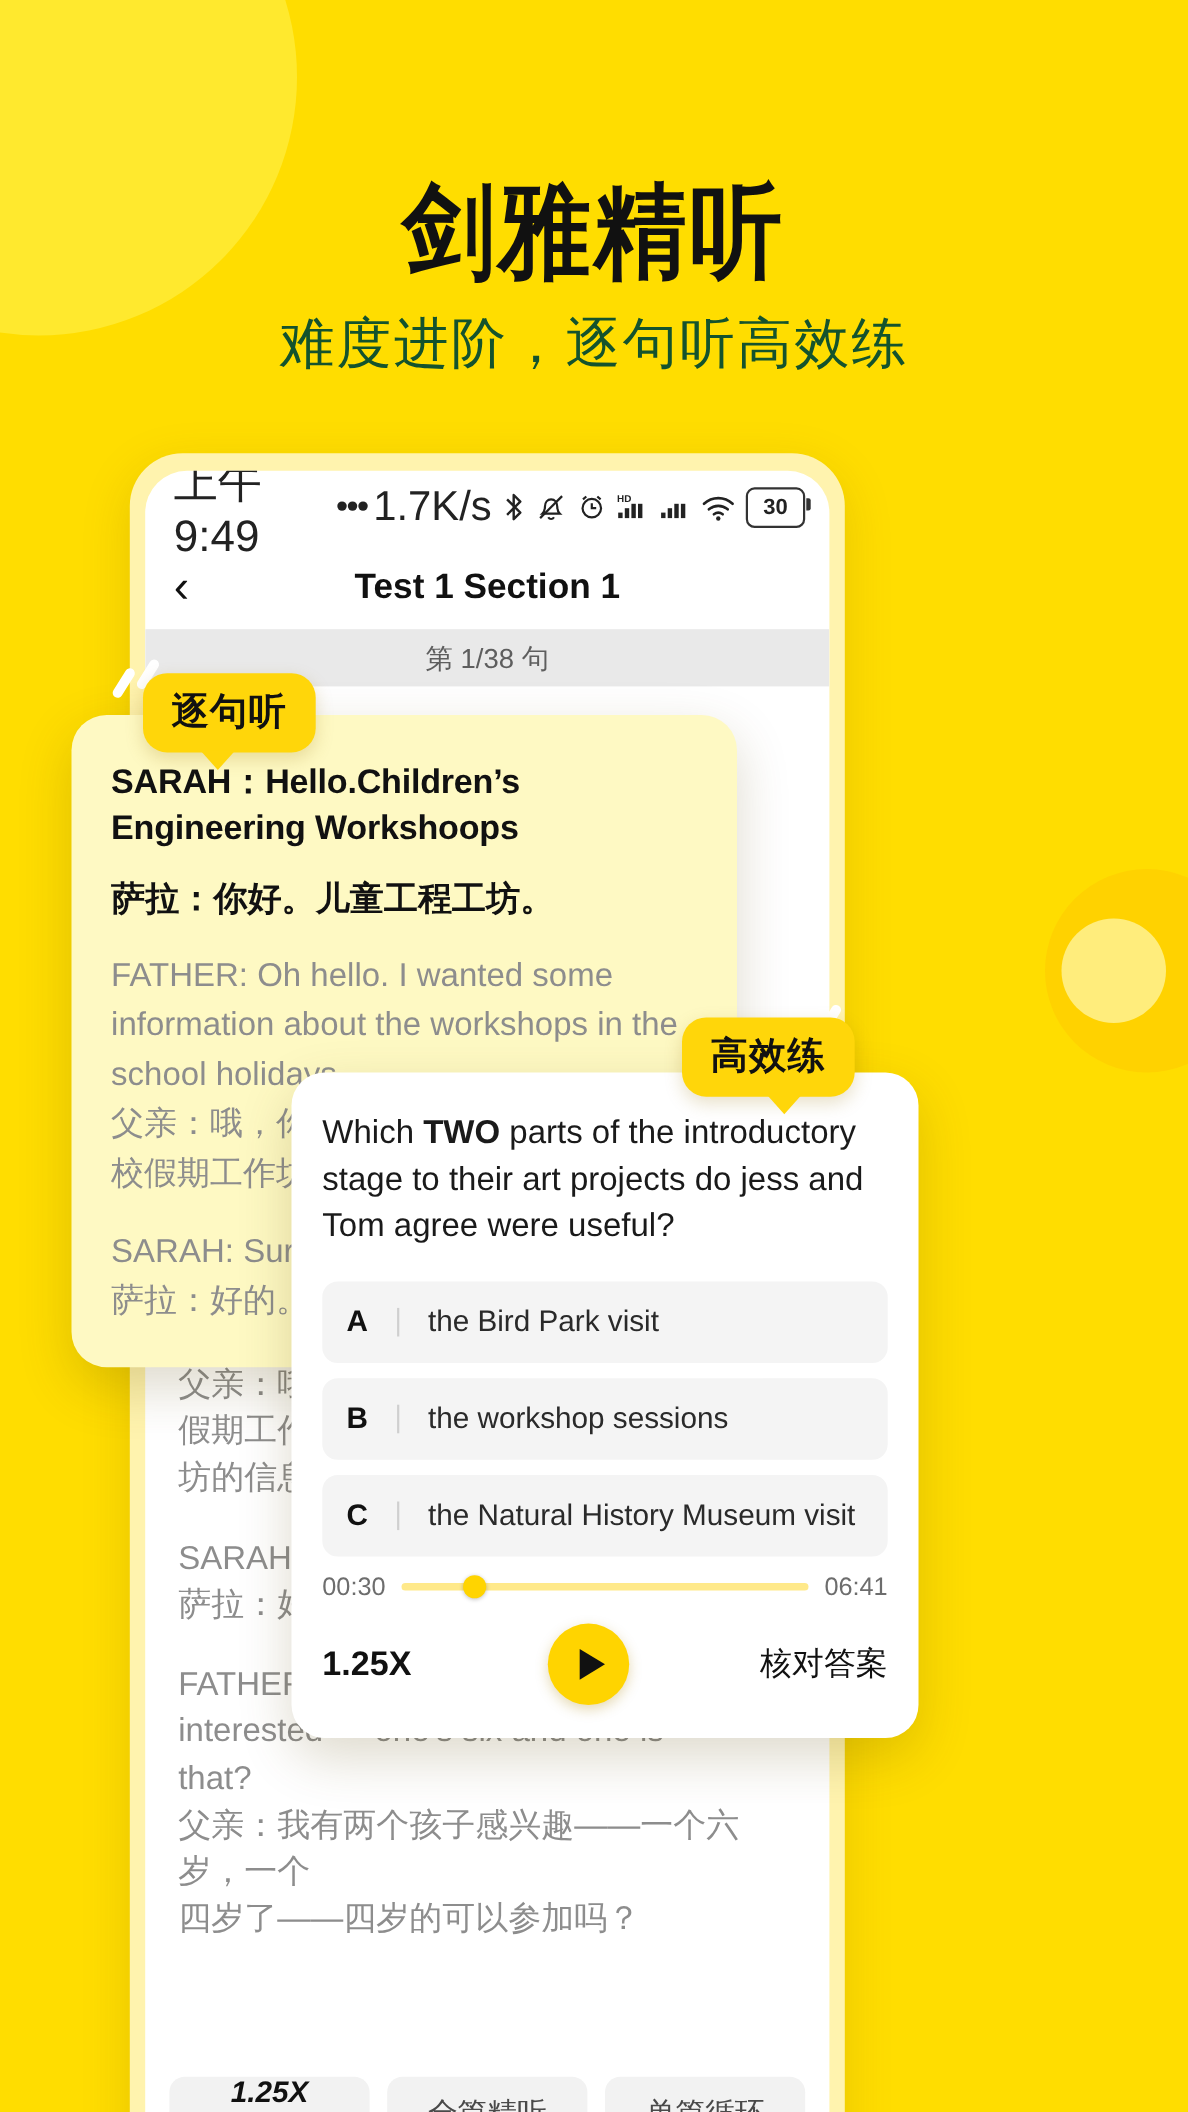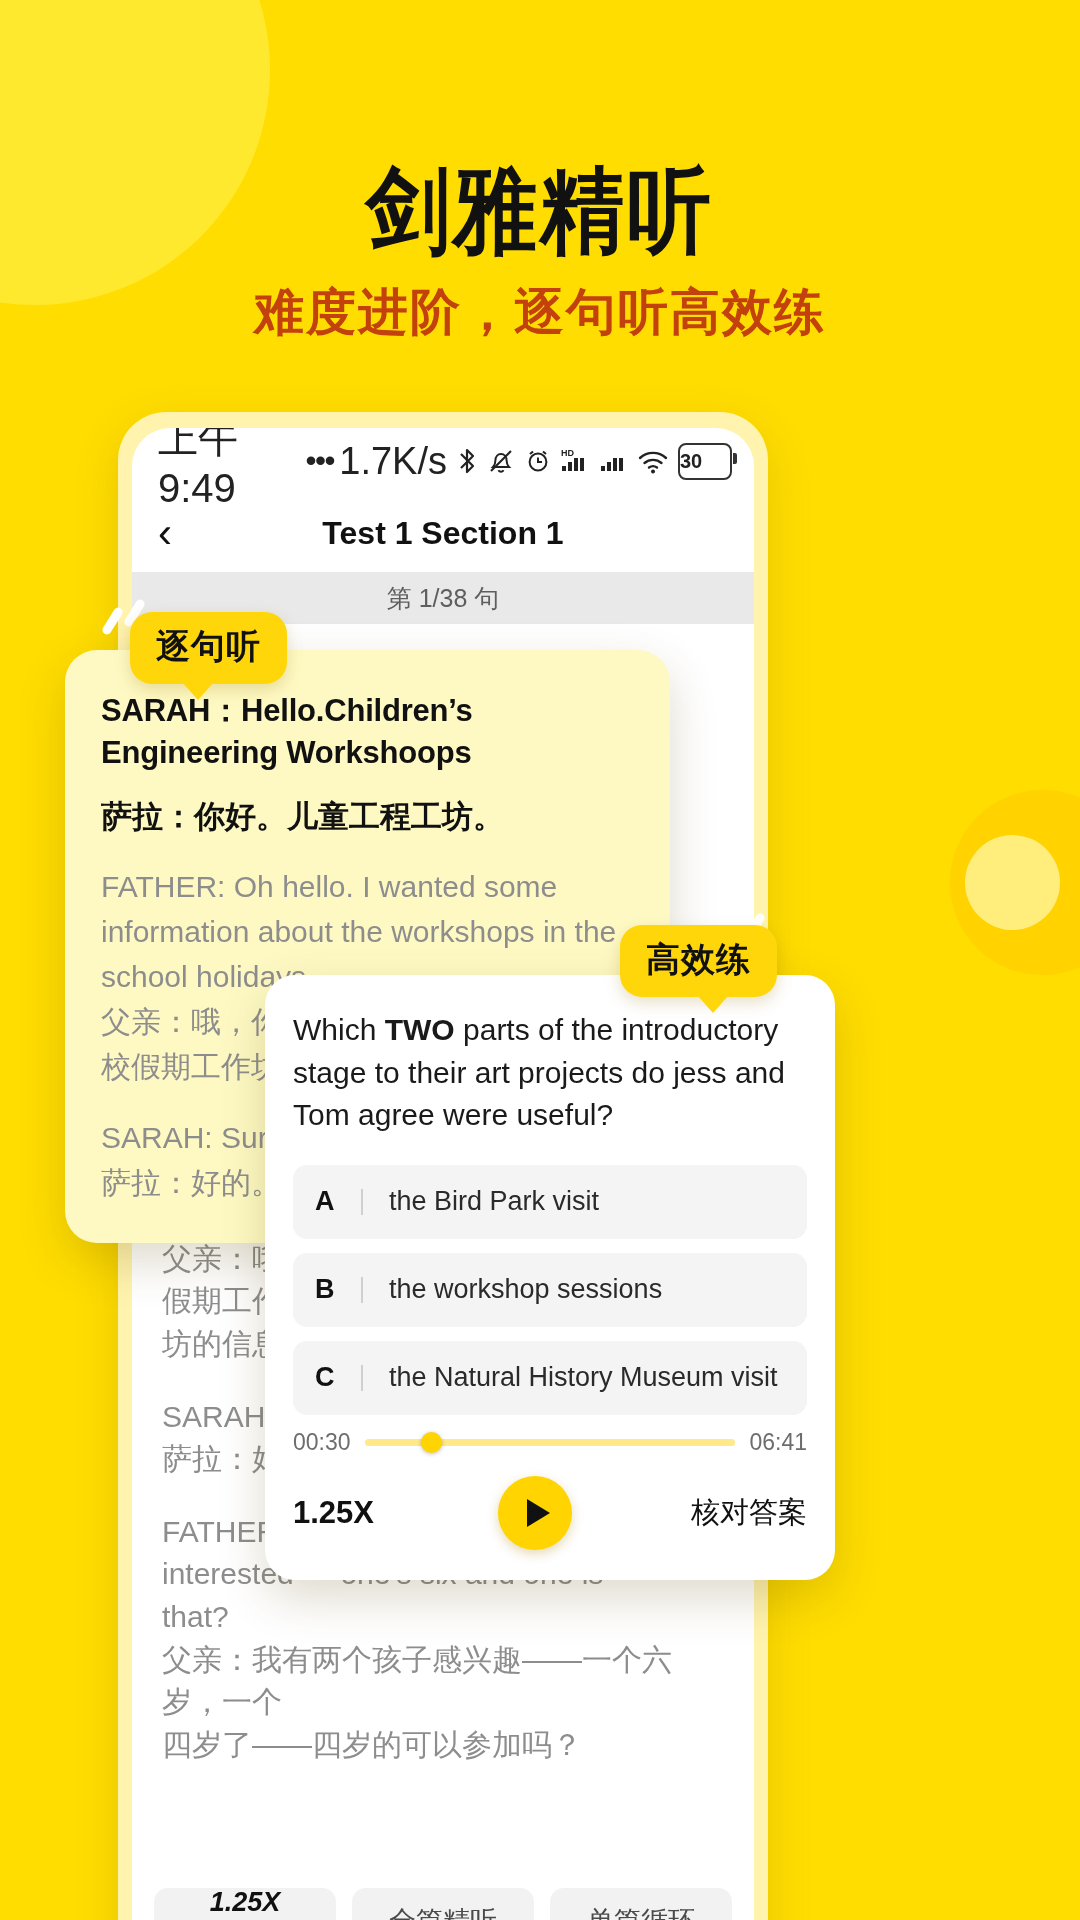--- a/index.html
+++ b/index.html
@@ -48,23 +48,23 @@
     color: #111;
     letter-spacing: 3px;
     font-family: "Liberation Sans", "DejaVu Sans", sans-serif;
     transform: scaleY(1.12);
     transform-origin: center top;
   }
   .hero-sub {
     margin-top: 40px;
     font-size: 50px;
     line-height: 1;
-    color: #c2410c;
+    color: #14532d;
     letter-spacing: 2px;
-    font-weight: 700;
+    font-weight: 400;
   }
 
   
   .phone-shell {
     position: absolute;
     left: 118px; top: 412px;
     width: 650px; height: 1560px;
     background: #FFF3AE;
     border-radius: 48px 48px 0 0;
     box-shadow: 0 14px 44px rgba(120, 90, 0, .18);
@@ -84,21 +84,21 @@
     display: flex; align-items: center;
     padding: 0 22px 0 26px;
     color: #222;
   }
   .sb-time { font-size: 40px; font-weight: 500; letter-spacing: 0px; }
   .sb-mid { flex: 1; display: flex; align-items: center; justify-content: flex-end; gap: 9px; }
   .sb-dots { letter-spacing: -1px; font-size: 30px; font-weight: 900; line-height: 1;}
   .sb-speed { font-size: 38px; font-weight: 500; margin-left: -4px; }
   .sb-ico { display: inline-flex; align-items: center; }
   .sb-batt {
-    display: inline-flex; align-items: center; justify-content: flex-start;
+    display: inline-flex; align-items: center; justify-content: center;
     border: 2.5px solid #333; border-radius: 8px;
     width: 54px; height: 37px; font-size: 20px; font-weight: 600;
     position: relative;
   }
   .sb-batt::after {
     content: ""; position: absolute; right: -7px; top: 8px;
     width: 4px; height: 11px; background: #333; border-radius: 0 2px 2px 0;
   }
 
   

